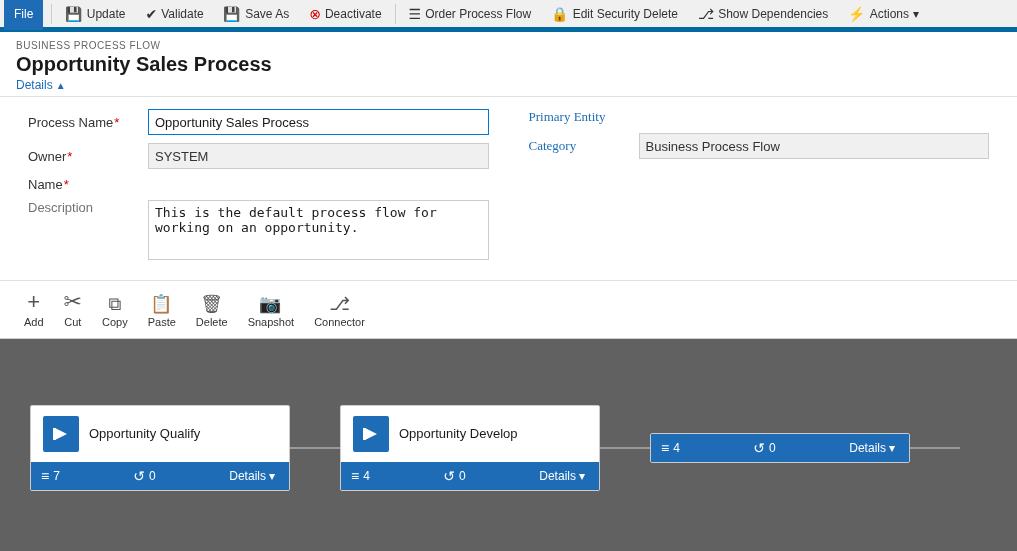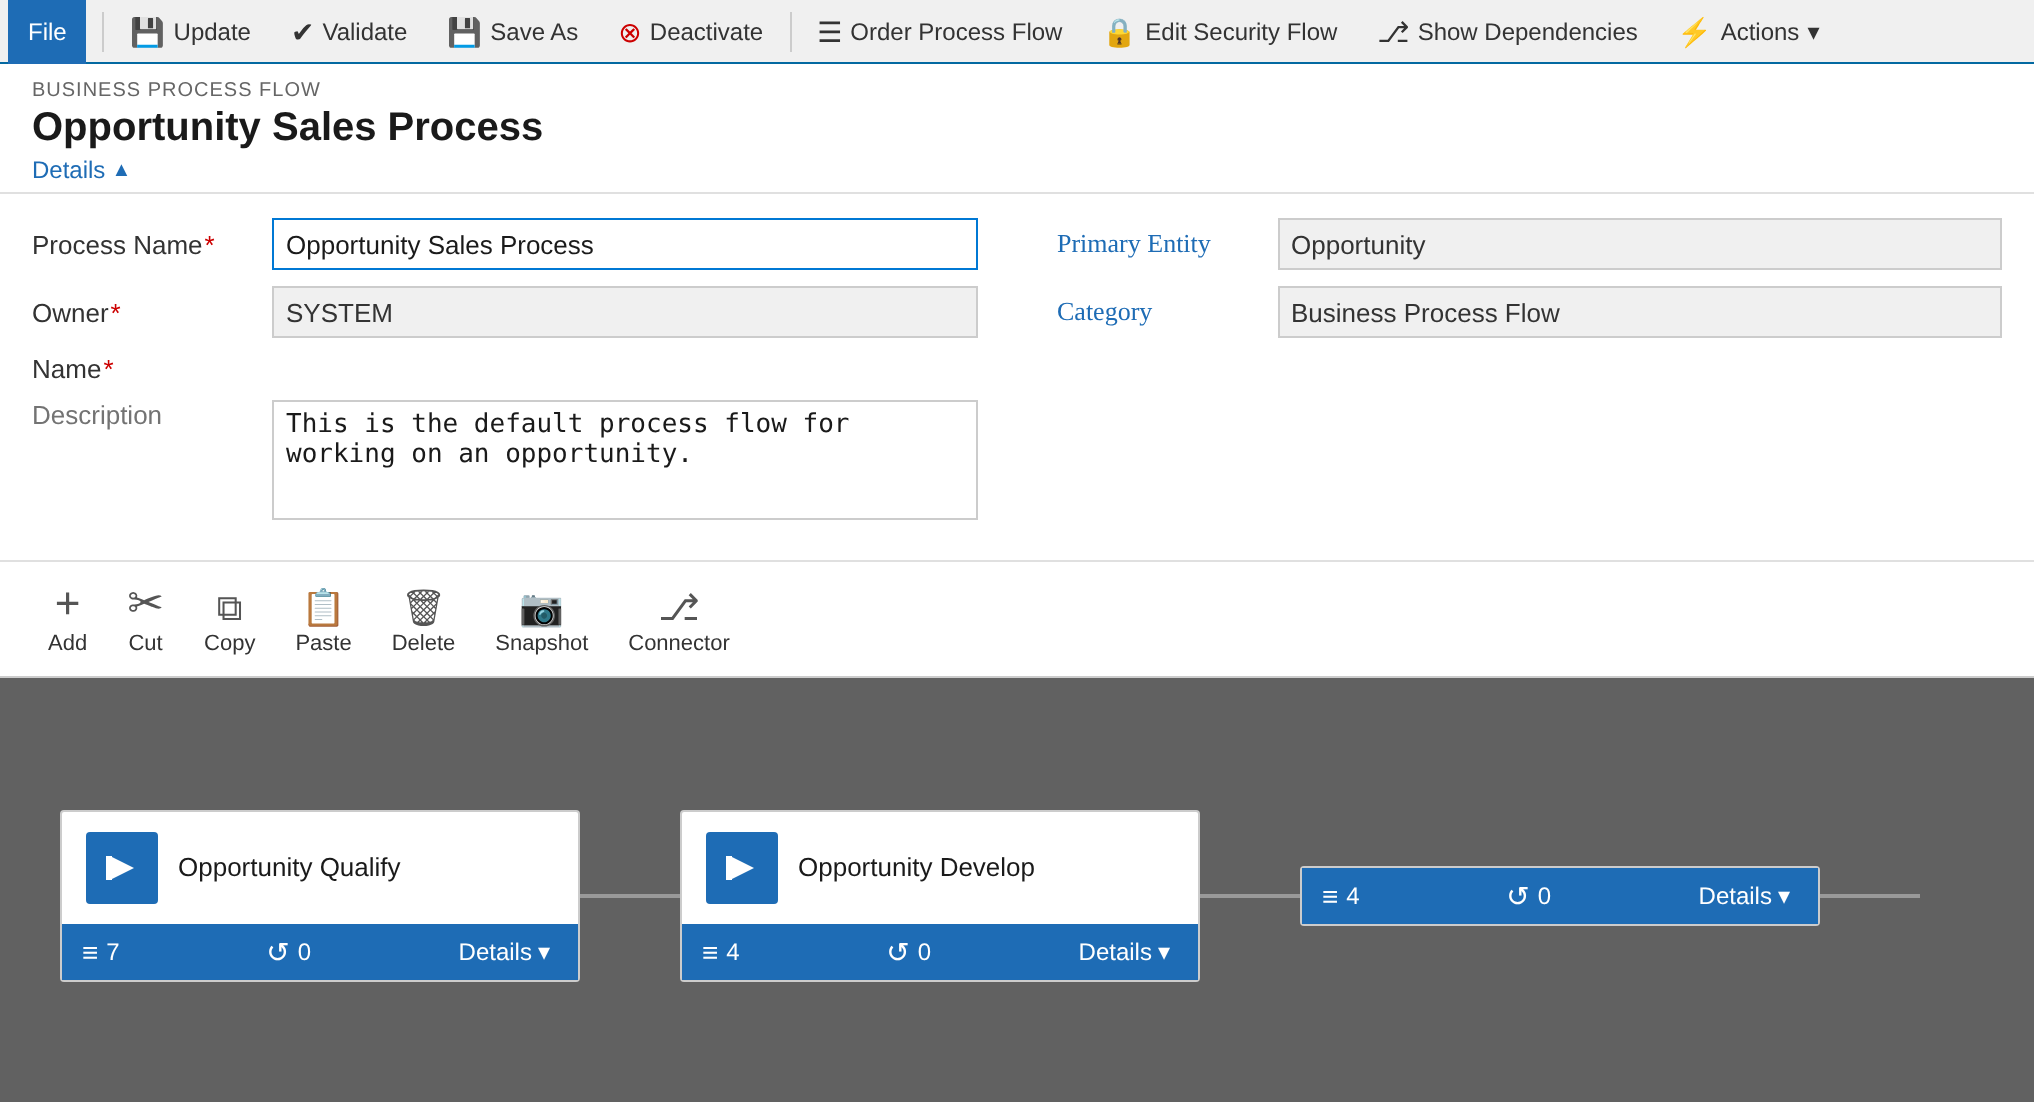--- a/index.html
+++ b/index.html
@@ -3,21 +3,21 @@
   <meta charset="utf-8">
   <style>
     * { box-sizing: border-box; margin: 0; padding: 0; }
     body { font-family: 'Segoe UI', Arial, sans-serif; font-size: 13px; background: #fff; width: 1017px; height: 551px; overflow: hidden; }
 
     
     .toolbar {
       display: flex;
       align-items: center;
       background: #f0f0f0;
-      border-bottom: 1px solid #0369a1;
+      border-bottom: 5px solid #0369a1;
       height: 32px;
       padding: 0 4px;
       gap: 2px;
     }
     .toolbar-btn {
       display: flex;
       align-items: center;
       gap: 4px;
       padding: 3px 8px;
       background: none;
@@ -62,21 +62,21 @@
       color: #1e6cb5;
       font-size: 12px;
       cursor: pointer;
       display: flex;
       align-items: center;
       gap: 3px;
     }
 
     
     .form-area {
-      padding: 12px 16px;
+      padding: 12px 28px;
       display: flex;
       gap: 40px;
     }
     .form-left, .form-right { flex: 1; }
     .form-row {
       display: flex;
       align-items: center;
       margin-bottom: 8px;
     }
     .form-label {
@@ -260,21 +260,21 @@
     <span style="color:#c00;font-size:14px;">⊗</span>
     <span>Deactivate</span>
   </button>
   <span class="separator"></span>
   <button class="toolbar-btn">
     <span style="font-size:14px;">☰</span>
     <span>Order Process Flow</span>
   </button>
   <button class="toolbar-btn">
     <span style="font-size:14px;">🔒</span>
-    <span>Edit Security Flow</span>
+    <span>Edit Security Delete</span>
   </button>
   <button class="toolbar-btn">
     <span style="font-size:14px;">⎇</span>
     <span>Show Dependencies</span>
   </button>
   <button class="toolbar-btn">
     <span style="font-size:14px;">⚡</span>
     <span>Actions</span>
     <span>▾</span>
   </button>
@@ -311,21 +311,20 @@
     </div>
     <div class="description-area">
       <div class="desc-label">Description</div>
       <textarea class="desc-textarea" style="">This is the default process flow for working on an opportunity.</textarea>
     </div>
   </div>
 
   <div class="form-right">
     <div class="form-row">
       <div class="form-label-right">Primary Entity</div>
-      <input class="form-input-readonly" type="text" readonly="" value="Opportunity" style="">
     </div>
     <div class="form-row">
       <div class="form-label-right">Category</div>
       <input class="form-input-readonly" type="text" readonly="" value="Business Process Flow" style="">
     </div>
   </div>
 </div>
 
 <div class="icon-toolbar">
   <button class="icon-btn">

